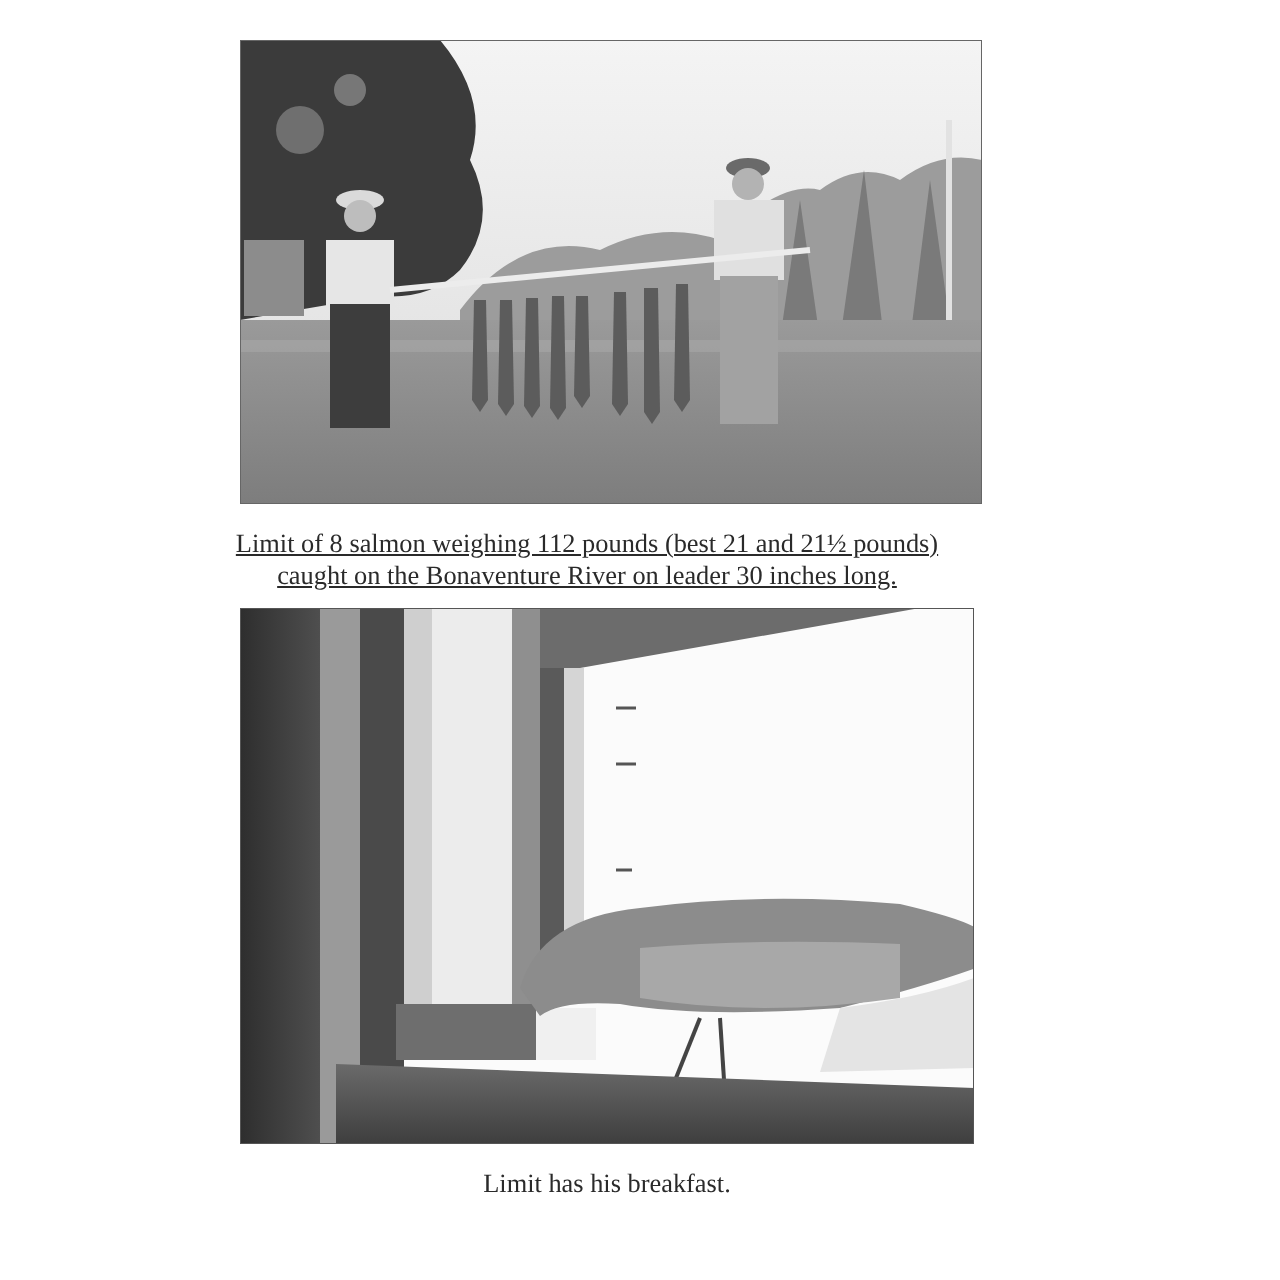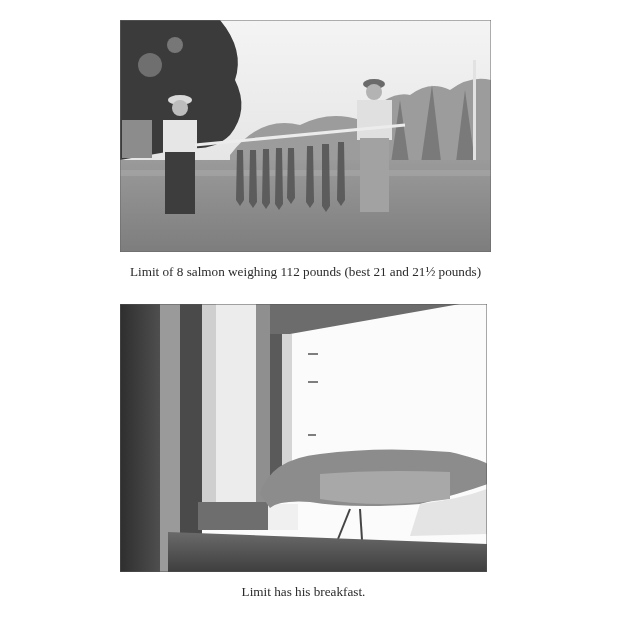--- a/index.html
+++ b/index.html
@@ -3,21 +3,21 @@
 <meta charset="utf-8">
 <style>
   html,body{margin:0;padding:0;}
   body{width:640px;height:640px;background:#ffffff;position:relative;overflow:hidden;
        font-family:"Liberation Serif","DejaVu Serif",serif;color:#222;}
   .photo{position:absolute;overflow:hidden;}
   #photo1{left:120px;top:20px;width:371px;height:232px;background:#bdbdbd;}
   #photo2{left:120px;top:304px;width:367px;height:268px;background:#fafafa;}
   .photo svg{display:block;width:100%;height:100%;}
   .caption{position:absolute;text-align:center;font-size:13.2px;line-height:16px;color:#2a2a2a;}
-  #cap1{left:120px;width:371px;top:264px;}
+  #cap1{left:108px;width:371px;top:264px;text-decoration:underline;}
   #cap2{left:120px;width:367px;top:584px;}
 </style>
 </head>
 <body>
 
 <div class="photo" id="photo1">
   <svg viewBox="0 0 371 232" preserveAspectRatio="none">
     <defs>
       <linearGradient id="sky" x1="0" y1="0" x2="0" y2="1">
         <stop offset="0" stop-color="#f4f4f4"></stop>
@@ -64,20 +64,21 @@
       <path d="M187 126 l6 0 l1 56 l-4 6 l-4 -6 z"></path>
       <path d="M202 124 l7 0 l1 62 l-4 6 l-4 -6 z"></path>
       <path d="M218 122 l6 0 l1 58 l-4 6 l-4 -6 z"></path>
     </g>
     <rect x="0" y="0" width="371" height="232" fill="none" stroke="#666" stroke-width="1"></rect>
   </svg>
 </div>
 
 <div class="caption" id="cap1">
   <div>Limit of 8 salmon weighing 112 pounds (best 21 and 21½ pounds)</div>
+  <div>caught on the Bonaventure River on leader 30 inches long.</div>
 </div>
 
 <div class="photo" id="photo2">
   <svg viewBox="0 0 367 268" preserveAspectRatio="none">
     <defs>
       <linearGradient id="wall" x1="0" y1="0" x2="1" y2="0">
         <stop offset="0" stop-color="#2e2e2e"></stop>
           <stop offset="1" stop-color="#555"></stop>
       </linearGradient>
       <linearGradient id="sill" x1="0" y1="0" x2="0" y2="1">

